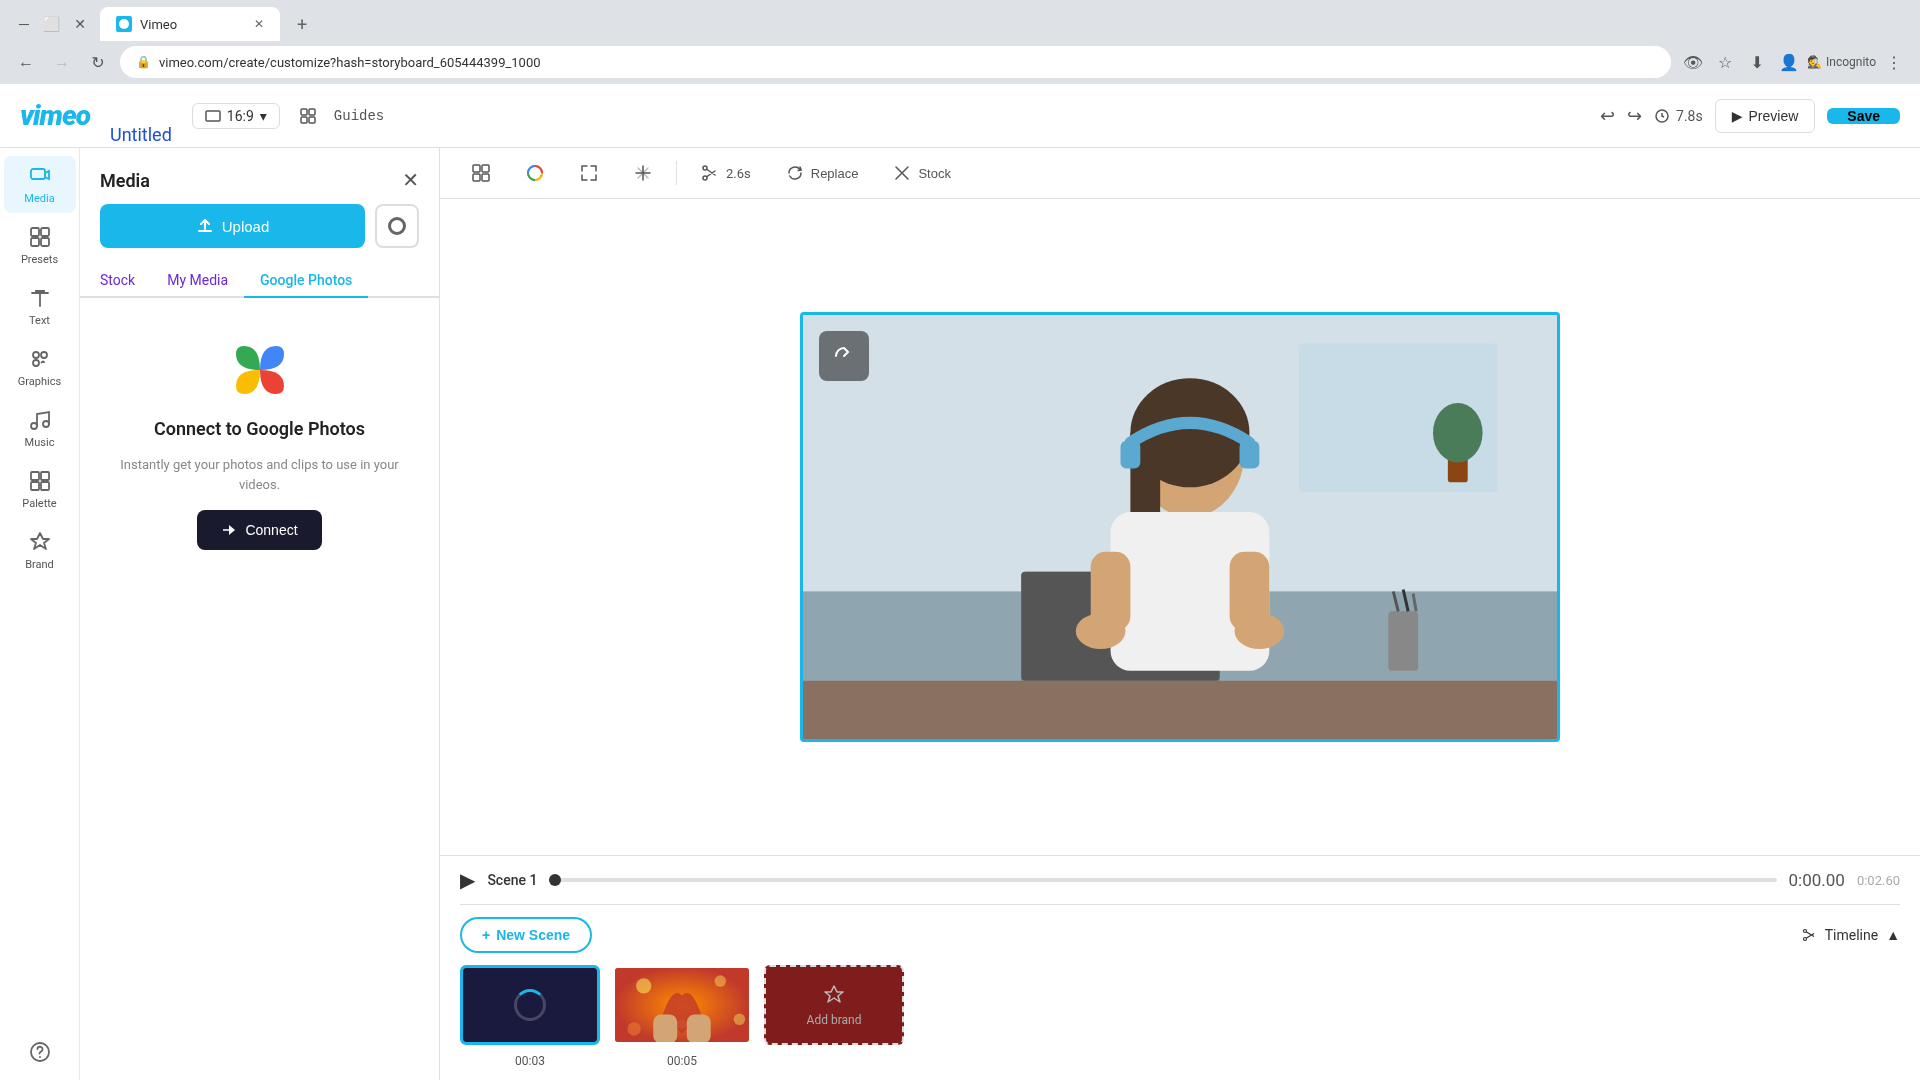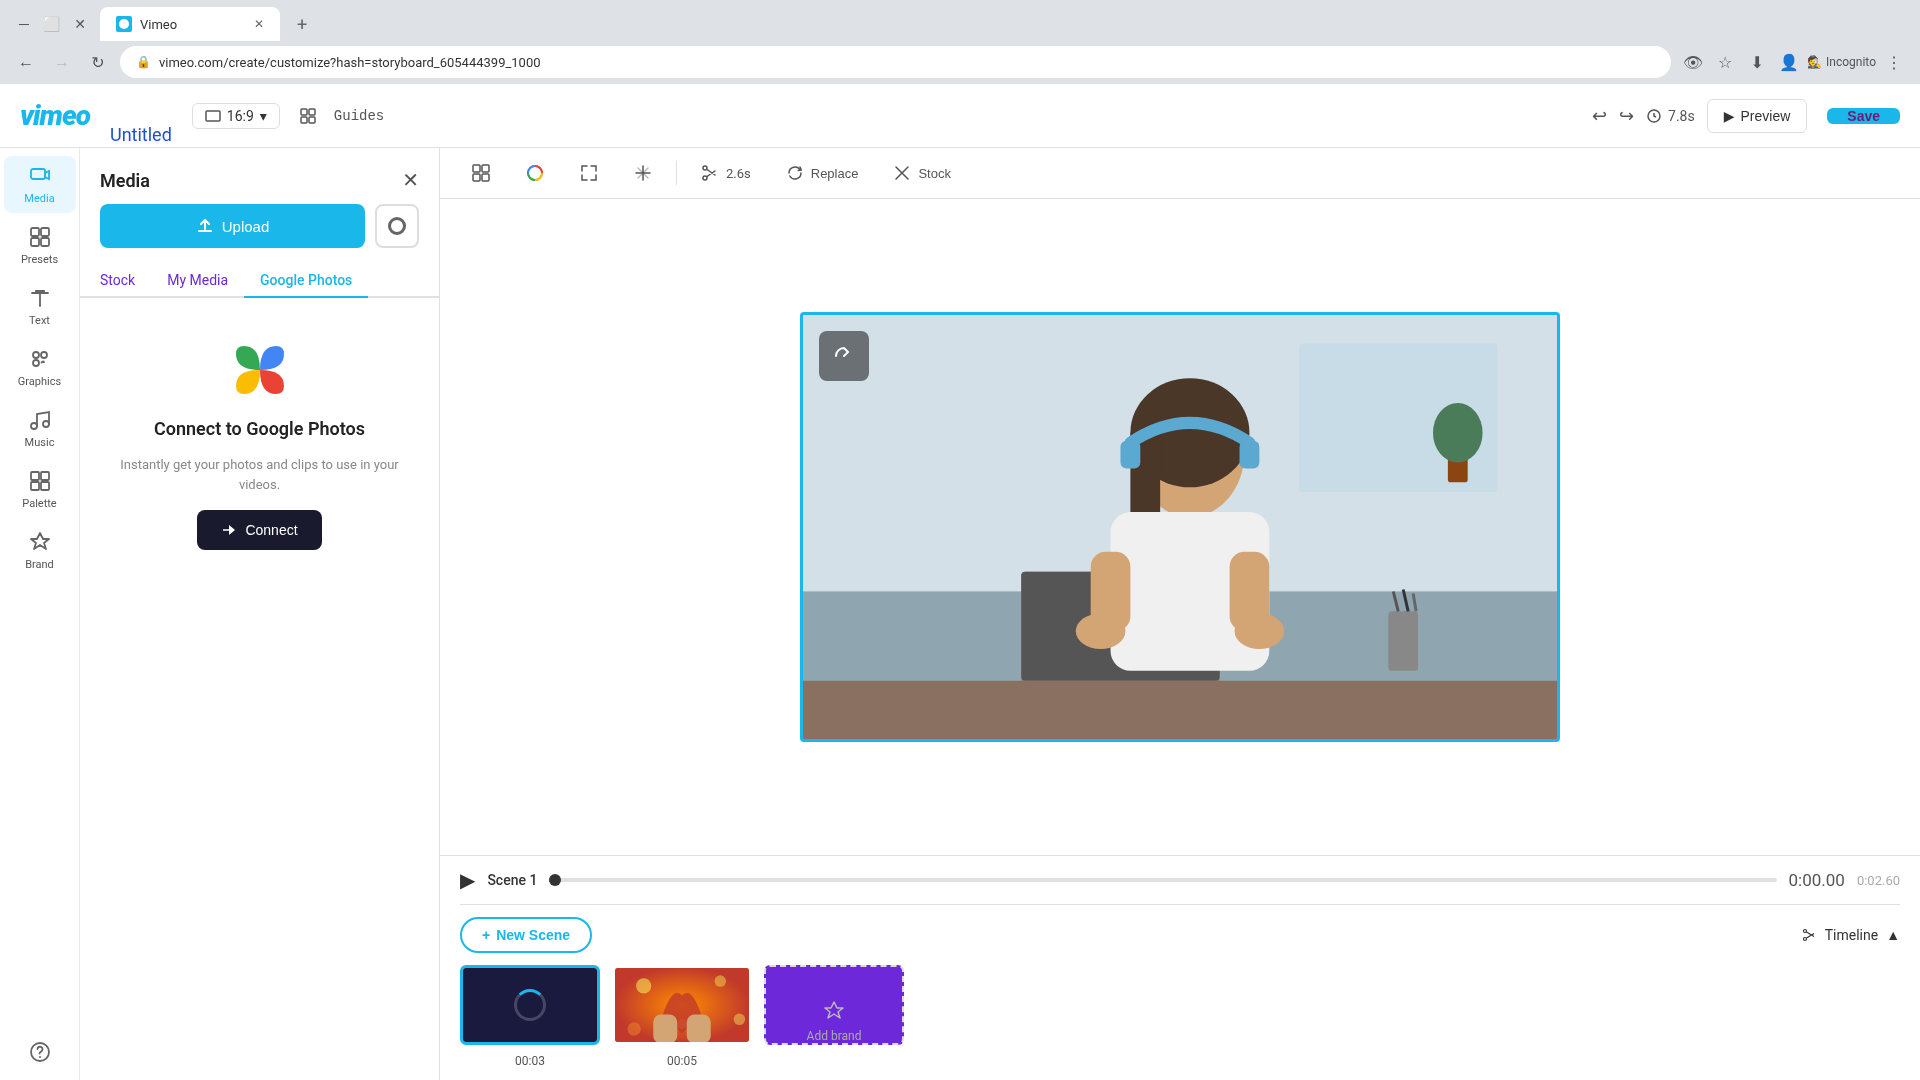--- a/index.html
+++ b/index.html
@@ -29,21 +29,21 @@
     
     .app-header { background: white; border-bottom: 1px solid #e0e0e0; display: flex; align-items: center; padding: 0 20px; height: 64px; gap: 20px; }
     .vimeo-logo { color: #1ab7ea; font-size: 28px; font-weight: 900; font-style: italic; letter-spacing: -1px; }
     .header-title { font-size: 18px; color: #1d4ed8; font-weight: 400; margin-top: 37px; }
     .header-aspect { display: flex; align-items: center; gap: 6px; border: 1px solid #ddd; border-radius: 6px; padding: 4px 12px; font-size: 14px; color: #333; cursor: pointer; }
     .header-guides { display: flex; gap: 18px; font-size: 14px; color: #555; cursor: pointer; font-family: Liberation Mono, monospace; }
     .header-spacer { flex: 1; }
     .header-actions { display: flex; align-items: center; gap: 12px; }
     .header-time { display: flex; align-items: center; gap: 6px; font-size: 14px; color: #555; }
     .btn-preview { display: flex; align-items: center; gap: 6px; background: white; border: 1px solid #ddd; border-radius: 6px; padding: 8px 16px; font-size: 14px; color: #333; cursor: pointer; }
-    .btn-save { background: #1ab7ea; color: #701a75; border: none; border-radius: 6px; padding: 0 20px; font-size: 14px; font-weight: 600; cursor: pointer; margin-left: 8px; }
+    .btn-save { background: #1ab7ea; color: #000000; border: none; border-radius: 6px; padding: 0 20px; font-size: 14px; font-weight: 600; cursor: pointer; }
     .btn-undo, .btn-redo { background: none; border: none; font-size: 18px; color: #555; cursor: pointer; }
 
     
     .app-main { display: flex; flex: 1; overflow: hidden; }
 
     
     .sidebar-icons { width: 80px; background: #fff; border-right: 1px solid #e8e8e8; display: flex; flex-direction: column; align-items: center; padding: 8px 0; gap: 4px; }
     .sidebar-icon-item { display: flex; flex-direction: column; align-items: center; gap: 4px; padding: 8px; width: 72px; border-radius: 8px; cursor: pointer; }
     .sidebar-icon-item.active { background: #e8f7fd; }
     .sidebar-icon-item svg { width: 24px; height: 24px; }
@@ -96,21 +96,21 @@
 
     .scenes-row { display: flex; gap: 12px; }
     .scene-thumb { position: relative; cursor: pointer; }
     .scene-thumb-img { width: 140px; height: 80px; border-radius: 6px; overflow: hidden; border: 3px solid transparent; }
     .scene-thumb-img.active { border-color: #1ab7ea; }
     .scene-thumb-time { font-size: 12px; color: #555; text-align: center; margin-top: 9px; }
     .scene-thumb-1 { background: #1a1a3e; display: flex; align-items: center; justify-content: center; }
     .scene-loading { width: 32px; height: 32px; border: 3px solid rgba(255,255,255,0.2); border-top-color: #1ab7ea; border-radius: 50%; animation: spin 1s linear infinite; }
     @keyframes spin { to { transform: rotate(360deg); } }
     .scene-thumb-2 { background: linear-gradient(135deg, #ff6b6b, #ffa500); display: flex; align-items: center; justify-content: center; }
-    .add-brand-thumb { width: 140px; height: 80px; border: 2px dashed #ddd; border-radius: 6px; display: flex; flex-direction: column; align-items: center; justify-content: flex-end; gap: 6px; cursor: pointer; background: #6d28d9; }
+    .add-brand-thumb { width: 140px; height: 80px; border: 2px dashed #ddd; border-radius: 6px; display: flex; flex-direction: column; align-items: center; justify-content: center; gap: 6px; cursor: pointer; background: #7f1d1d; }
     .add-brand-label { font-size: 12px; color: #aaa; }
   </style>
 </head>
 <body>
 
 <div class="browser-chrome">
 
   <div class="browser-titlebar">
     <div class="browser-controls">
       <button class="browser-btn">─</button>

